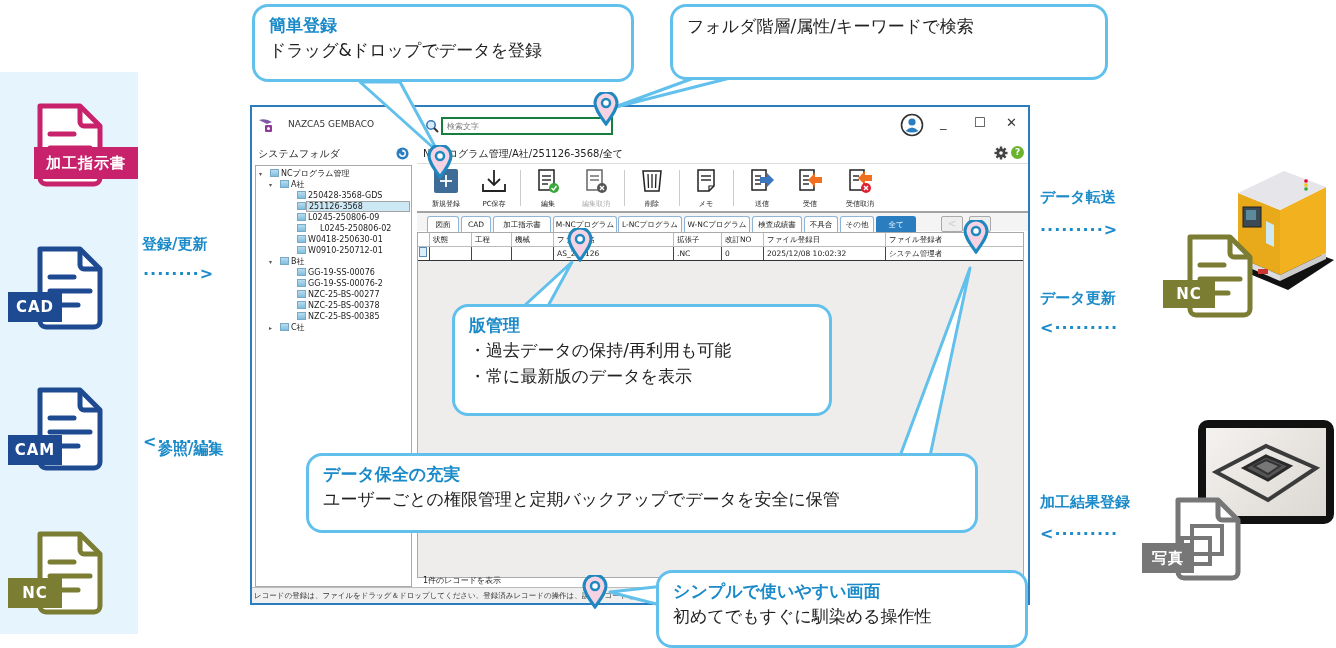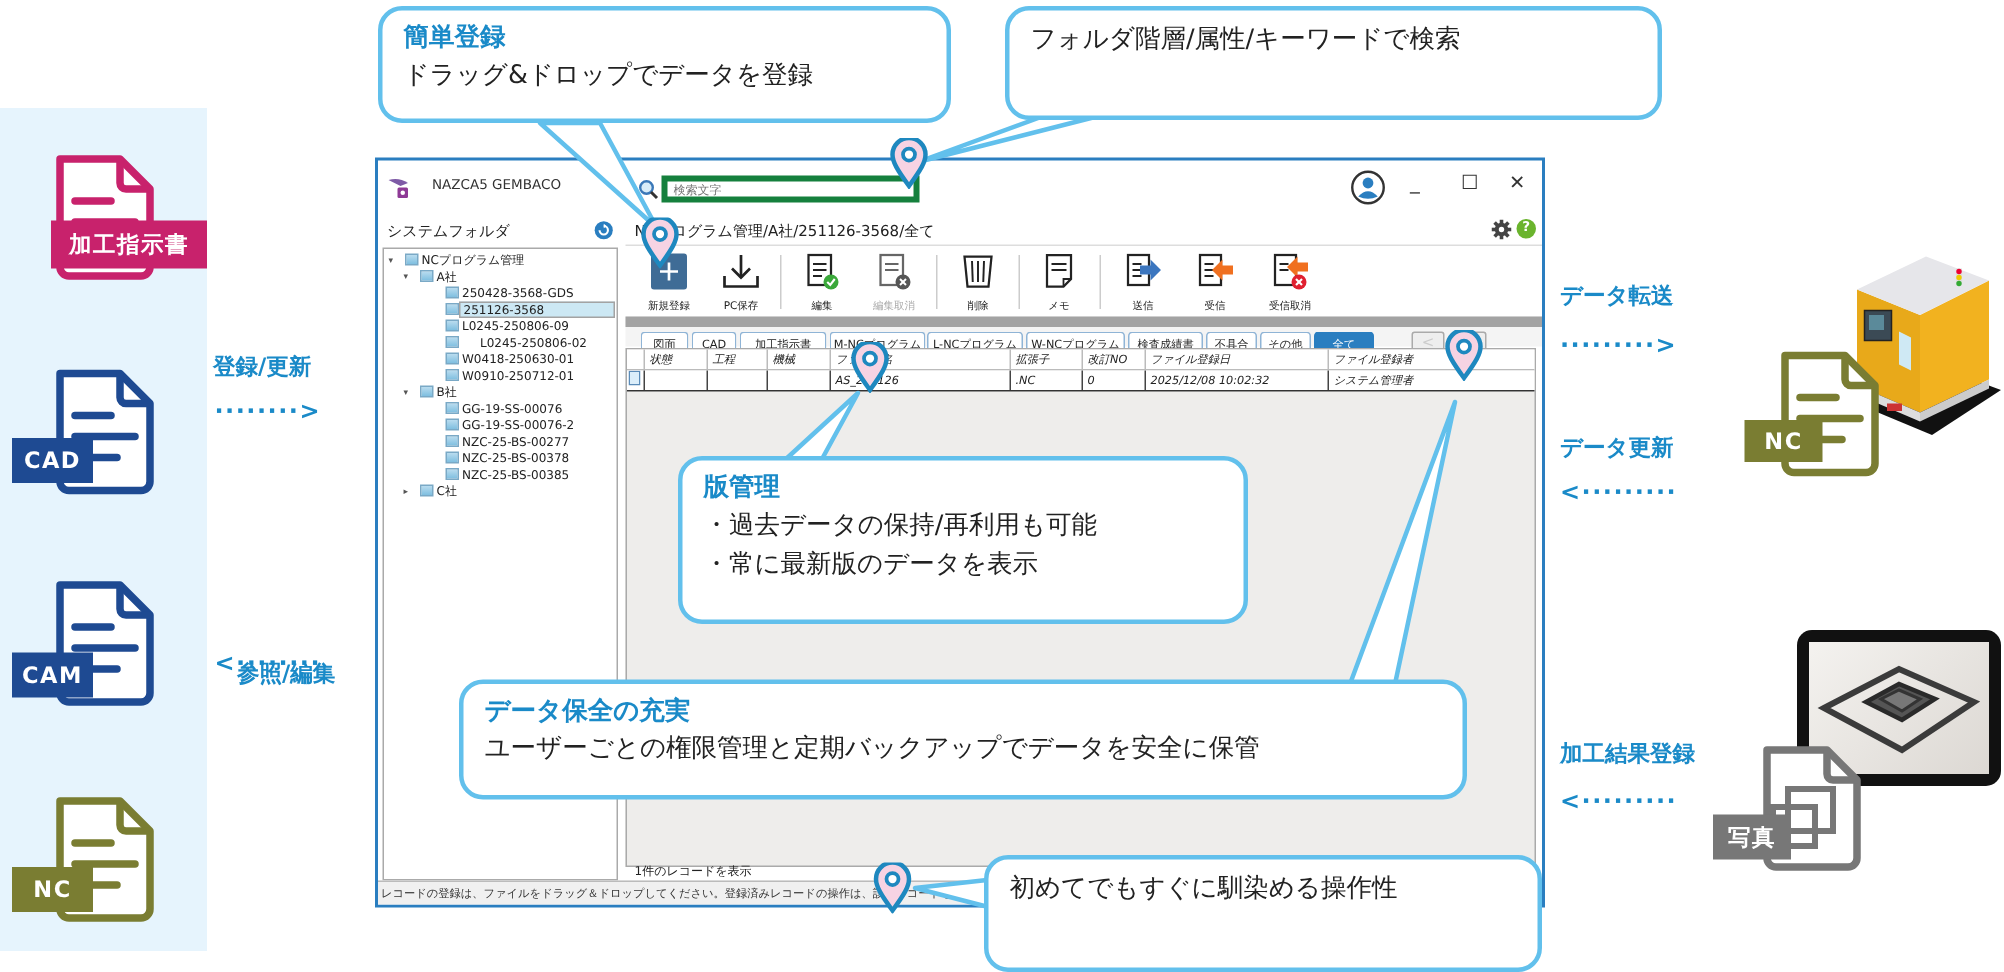--- a/index.html
+++ b/index.html
@@ -15,21 +15,21 @@
   .flow-label { position: absolute; font-weight: bold; color: #1a8ac8; font-size: 15px; white-space: nowrap; }
   .flow-arrow { position: absolute; color: #1a8ac8; font-size: 16px; font-weight: bold; white-space: nowrap; letter-spacing: 1px; }
 
   
   .window { position: absolute; left: 250px; top: 105px; width: 780px; height: 500px; background: #fff; border: 2px solid #2a7ec0; }
   .titlebar { position: absolute; left: 0; top: 0; right: 0; height: 38px; }
   .app-logo { position: absolute; left: 6px; top: 10px; width: 16px; height: 16px; }
   .app-title { position: absolute; left: 36px; top: 12px; font-size: 9px; color: #333; }
   .search-box { position: absolute; left: 173px; top: 8px; width: 188px; height: 22px; display:flex; align-items:center; }
   .search-box .mag { width: 14px; height: 14px; margin-right: 2px; }
-  .search-box input { width: 172px; height: 18px; border: 4px solid #15803d; font-size: 8px; padding-left: 4px; color: #999; font-family: "DejaVu Sans", sans-serif; }
+  .search-box input { width: 172px; height: 18px; border: 2px solid #15803d; font-size: 8px; padding-left: 4px; color: #999; font-family: "DejaVu Sans", sans-serif; }
   .win-ctrl { position: absolute; top: 8px; font-size: 13px; color: #333; }
   .user-icon { position: absolute; left: 648px; top: 6px; width: 24px; height: 24px; }
 
   .sidebar { position: absolute; left: 0; top: 38px; width: 163px; height: 444px; }
   .sidebar-title { position: absolute; left: 6px; top: 2px; font-size: 10px; color: #222; }
   .refresh-icon { position: absolute; left: 144px; top: 2px; width: 13px; height: 13px; }
   .tree { position: absolute; left: 3px; top: 20px; width: 157px; height: 422px; border: 1px solid #aaa; background: #fff; padding-top: 2px; }
   .tree-row { position: relative; height: 11px; font-size: 8px; line-height: 11px; white-space: nowrap; color: #222; }
   .tree-row .tw { position: absolute; font-size: 6px; color: #555; }
   .tree-row .fi { position: absolute; width: 9px; height: 8px; top: 1px; background: linear-gradient(180deg,#b9dcef,#7fbfe0); border: 1px solid #7aa9c6; }
@@ -40,30 +40,30 @@
   .breadcrumb { position: absolute; left: 6px; top: 2px; font-size: 10px; color: #222; }
   .gear-icon { position: absolute; right: 20px; top: 1px; width: 14px; height: 14px; }
   .help-icon { position: absolute; right: 4px; top: 1px; width: 13px; height: 13px; border-radius: 50%; background: #6ab42d; color: #fff; font-size: 9px; text-align: center; line-height: 13px; font-weight: bold; }
   .toolbar { position: absolute; left: 0; top: 18px; right: 0; height: 46px; border-top: 1px solid #ddd; }
   .tool { position: absolute; top: 2px; width: 50px; height: 44px; text-align: center; }
   .tool svg { display:block; margin: 2px auto 0; }
   .tool .tl { font-size: 7px; color: #222; position: absolute; bottom: 1px; left: 0; right: 0; }
   .tool.disabled .tl { color: #aaa; }
   .tool-sep { position: absolute; top: 6px; width: 1px; height: 36px; background: #ccc; }
 
-  .tabs { position: absolute; left: 0; top: 66px; right: 0; height: 20px; background: #f4f4f4; border-top:7px solid #a3a3a3;}
+  .tabs { position: absolute; left: 0; top: 66px; right: 0; height: 20px; background: #f4f4f4; border-top:2px solid #a3a3a3;}
   .tab { position: absolute; top: 3px; height: 16px; border: 1px solid #8fb4d6; border-bottom: none; border-radius: 3px 3px 0 0; background: #fff; font-size: 7.5px; text-align: center; line-height: 15px; color: #222; }
   .tab.active { background: #2a7ec0; color: #fff; border-color: #2a7ec0; }
   .tab-nav { position: absolute; top: 3px; width: 22px; height: 16px; border: 1px solid #aaa; border-radius: 2px; background: #eee; font-size: 10px; text-align: center; line-height: 14px; color: #6ab; }
 
   .grid { position: absolute; left: 0; top: 87px; right: 4px; height: 346px; background: #eeedeb; border: 1px solid #aaa; }
   .grid-header, .grid-row { position: absolute; left: 0; right: 0; display: flex; }
   .grid-header { top: 0; height: 14px; background: #fff; border-bottom: 1px solid #bbb; }
   .grid-row { top: 14px; height: 14px; background: #fff; border-bottom: 1px solid #333; }
-  .cell { font-size: 7.5px; line-height: 13px; padding-left: 3px; border-right: 1px solid #bbb; white-space: nowrap; overflow: hidden; color: #222; font-style: italic; }
+  .cell { font-size: 7.5px; line-height: 13px; padding-left: 3px; border-right: 1px solid #bbb; white-space: nowrap; overflow: hidden; color: #222; }
   .grid-row .cell { border-right: 1px solid #444; }
   .status-count { position: absolute; left: 6px; top: 430px; font-size: 8px; color: #222; }
 
   .statusbar { position: absolute; left: 0; right: 0; bottom: 0; height: 16px; border-top: 1px solid #bbb; background: #f0f0f0; font-size: 7.5px; line-height: 15px; padding-left: 2px; white-space: nowrap; overflow: hidden; color: #333; }
 
   
   .callout { position: absolute; background: #fff; border: 3px solid #62c0ec; border-radius: 16px; padding: 6px 14px; }
   .callout .ct { color: #1a8ac8; font-weight: bold; font-size: 17px; line-height: 24px; white-space: nowrap; }
   .callout .cb { color: #222; font-size: 17px; line-height: 26px; white-space: nowrap; }
   .pointer { position: absolute; pointer-events: none; }
@@ -461,20 +461,21 @@
 <div class="callout" style="left:452px; top:304px; width:380px; height:112px;">
   <div class="ct">版管理</div>
   <div class="cb">・過去データの保持/再利用も可能</div>
   <div class="cb">・常に最新版のデータを表示</div>
 </div>
 <div class="callout" style="left:306px; top:453px; width:672px; height:80px;">
   <div class="ct">データ保全の充実</div>
   <div class="cb">ユーザーごとの権限管理と定期バックアップでデータを安全に保管</div>
 </div>
 <div class="callout" style="left:656px; top:570px; width:372px; height:78px;">
+  <div class="ct">シンプルで使いやすい画面</div>
   <div class="cb">初めてでもすぐに馴染める操作性</div>
 </div>
 
 <svg class="pin" style="left:593px; top:92px;" viewBox="0 0 26 34">
     <path d="M13 32 C5 21 2 16 2 11 A11 11 0 0 1 24 11 C24 16 21 21 13 32 Z" fill="#f6d3e3" stroke="#1e88bf" stroke-width="3"></path>
     <circle cx="13" cy="11" r="4" fill="#fff" stroke="#1e88bf" stroke-width="2.5"></circle>
   </svg>
 <svg class="pin" style="left:427px; top:145px;" viewBox="0 0 26 34">
     <path d="M13 32 C5 21 2 16 2 11 A11 11 0 0 1 24 11 C24 16 21 21 13 32 Z" fill="#f6d3e3" stroke="#1e88bf" stroke-width="3"></path>
     <circle cx="13" cy="11" r="4" fill="#fff" stroke="#1e88bf" stroke-width="2.5"></circle>

